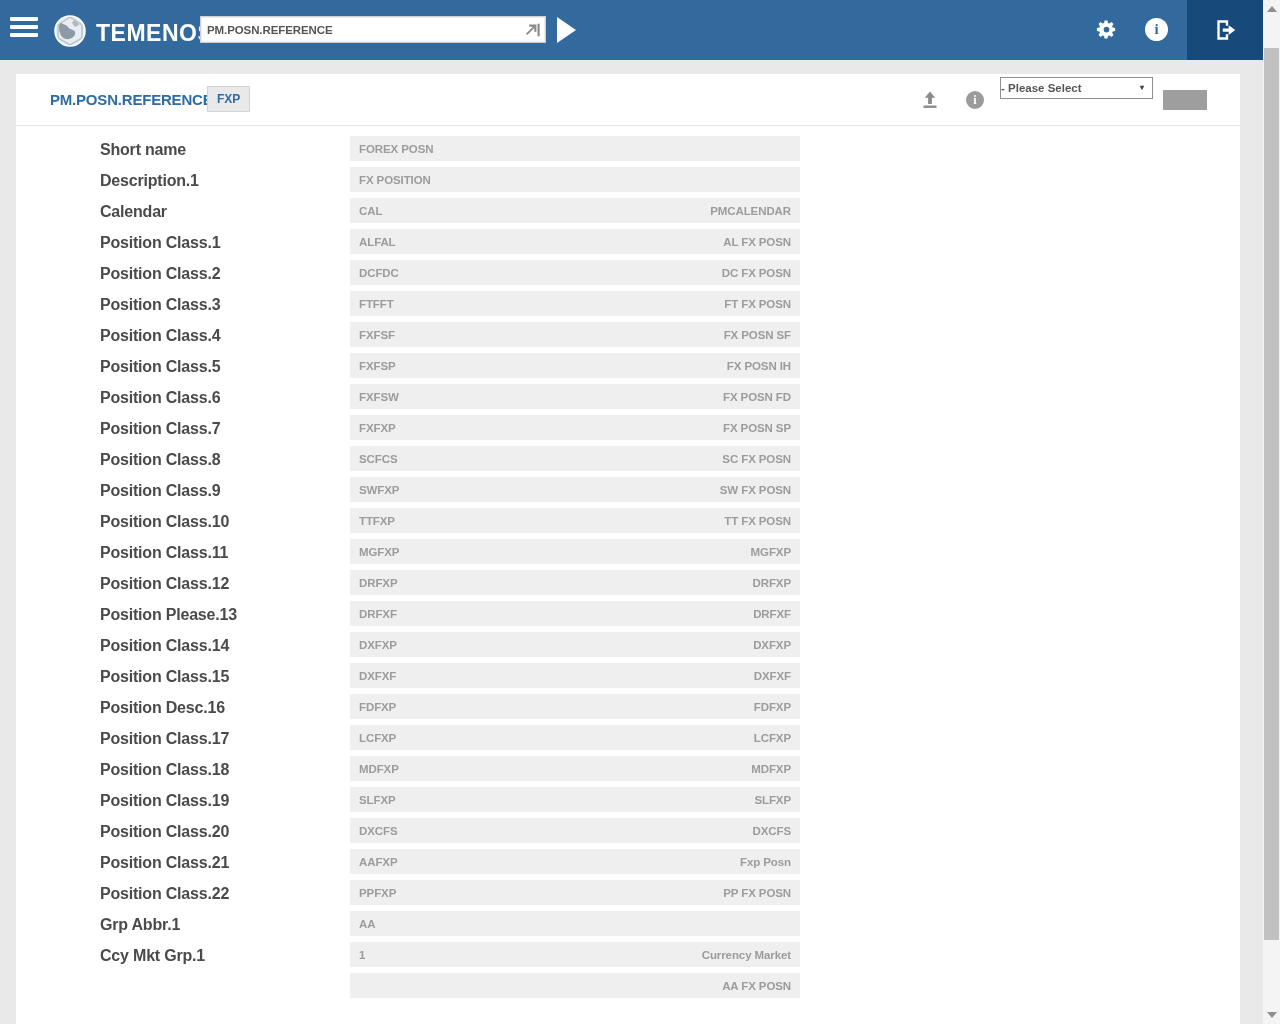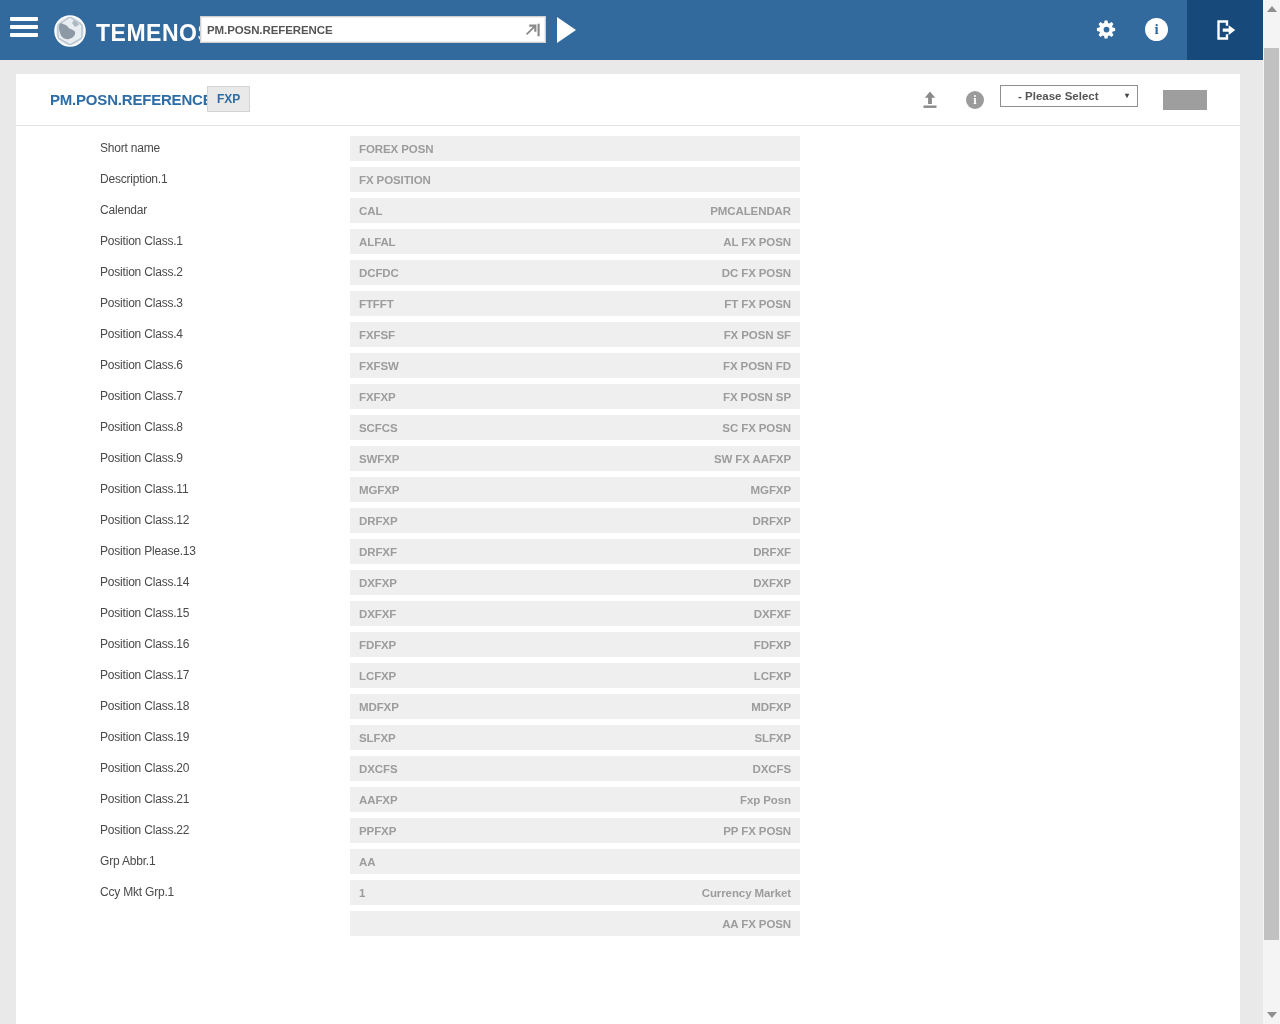--- a/index.html
+++ b/index.html
@@ -34,27 +34,27 @@
   .vscroll .arrow-down{position:absolute;left:4px;bottom:6px;width:0;height:0;border-top:6px solid #8f8f8f;border-left:5px solid transparent;border-right:5px solid transparent;cursor:pointer;}
   .vscroll .thumb{position:absolute;left:1px;top:48px;width:15px;height:892px;background:#c1c1c1;cursor:pointer;}
   
   .main{position:absolute;left:0;top:60px;width:1263px;height:964px;background:var(--page-bg);overflow:hidden;}
   .card{position:absolute;left:16px;top:14px;width:1224px;height:1200px;background:#fff;}
   .card-header{position:relative;height:52px;border-bottom:1px solid #e3e3e3;}
   .page-title{position:absolute;left:34px;top:17px;font-size:15px;font-weight:700;color:var(--accent);letter-spacing:-.2px;}
   .rec-badge{position:absolute;left:191px;top:12px;height:26px;min-width:36px;padding:0 9px;background:#e9e9e9;border:1px solid #d4d4d4;color:var(--accent);font-size:12px;font-weight:700;line-height:24px;text-align:center;cursor:pointer;}
   .hdr-upload{position:absolute;left:904px;top:16px;width:20px;height:20px;cursor:pointer;}
   .hdr-info{position:absolute;left:950px;top:17px;width:18px;height:18px;background:#9b9b9b;border-radius:50%;color:#fff;font-size:12px;font-weight:700;text-align:center;line-height:18px;font-family:"Liberation Serif",serif;cursor:pointer;}
-  .hdr-select{position:absolute;left:984px;top:11px;width:138px;height:22px;background:#fff;border:1px solid #8f8f8f;font-size:11.5px;font-weight:700;color:#555;line-height:20px;padding-left:17px;cursor:pointer;}
+  .hdr-select{position:absolute;left:984px;top:3px;width:153px;height:22px;background:#fff;border:1px solid #8f8f8f;font-size:11.5px;font-weight:700;color:#555;line-height:20px;padding-left:0;cursor:pointer;}
   .hdr-select .caret{position:absolute;right:8px;top:0;font-size:8px;color:#444;}
   .go-btn{position:absolute;left:1147px;top:16px;width:44px;height:20px;background:var(--btn-gray);border:none;color:#fff;font-size:11.5px;font-weight:700;text-align:center;line-height:20px;letter-spacing:.5px;cursor:pointer;padding-left:44px;}
   
   .rows{padding-top:10px;}
   .frow{position:relative;height:25px;margin-bottom:6px;}
-  .frow-label{position:absolute;left:84px;top:5px;font-size:12px;font-weight:400;color:var(--label-col);letter-spacing:-.2px;white-space:nowrap;}
+  .frow-label{position:absolute;left:84px;top:5px;font-size:16px;font-weight:700;color:var(--label-col);letter-spacing:-.2px;white-space:nowrap;}
   .frow-box{position:absolute;left:334px;top:0;width:450px;height:25px;background:var(--box-bg);display:flex;justify-content:space-between;align-items:center;padding:12px 9px;}
   .frow-val,.frow-extra{font-size:11.5px;font-weight:700;color:var(--value-col);letter-spacing:-.1px;white-space:nowrap;}
   svg .g1{fill:#8a8a8a;}
 </style>
 </head>
 <body>
 
 <div class="topbar">
   <div class="hamburger">
       <i></i>
@@ -178,20 +178,27 @@
   </div>
 
   <div class="frow">
     <span class="frow-label">Position Class.4</span>
     <div class="frow-box">
       <span class="frow-val">FXFSF</span>
       <span class="frow-extra">FX POSN SF</span>
     </div>
   </div>
 
+  <div class="frow">
+    <span class="frow-label">Position Class.5</span>
+    <div class="frow-box">
+      <span class="frow-val">FXFSP</span>
+      <span class="frow-extra">FX POSN IH</span>
+    </div>
+  </div>
 
   <div class="frow">
     <span class="frow-label">Position Class.6</span>
     <div class="frow-box">
       <span class="frow-val">FXFSW</span>
       <span class="frow-extra">FX POSN FD</span>
     </div>
   </div>
 
   <div class="frow">
@@ -207,24 +214,31 @@
     <div class="frow-box">
       <span class="frow-val">SCFCS</span>
       <span class="frow-extra">SC FX POSN</span>
     </div>
   </div>
 
   <div class="frow">
     <span class="frow-label">Position Class.9</span>
     <div class="frow-box">
       <span class="frow-val">SWFXP</span>
-      <span class="frow-extra">SW FX AAFXP</span>
-    </div>
-  </div>
-
+      <span class="frow-extra">SW FX POSN</span>
+    </div>
+  </div>
+
+  <div class="frow">
+    <span class="frow-label">Position Class.10</span>
+    <div class="frow-box">
+      <span class="frow-val">TTFXP</span>
+      <span class="frow-extra">TT FX POSN</span>
+    </div>
+  </div>
 
   <div class="frow">
     <span class="frow-label">Position Class.11</span>
     <div class="frow-box">
       <span class="frow-val">MGFXP</span>
       <span class="frow-extra">MGFXP</span>
     </div>
   </div>
 
   <div class="frow">
@@ -253,21 +267,21 @@
 
   <div class="frow">
     <span class="frow-label">Position Class.15</span>
     <div class="frow-box">
       <span class="frow-val">DXFXF</span>
       <span class="frow-extra">DXFXF</span>
     </div>
   </div>
 
   <div class="frow">
-    <span class="frow-label">Position Class.16</span>
+    <span class="frow-label">Position Desc.16</span>
     <div class="frow-box">
       <span class="frow-val">FDFXP</span>
       <span class="frow-extra">FDFXP</span>
     </div>
   </div>
 
   <div class="frow">
     <span class="frow-label">Position Class.17</span>
     <div class="frow-box">
       <span class="frow-val">LCFXP</span>

